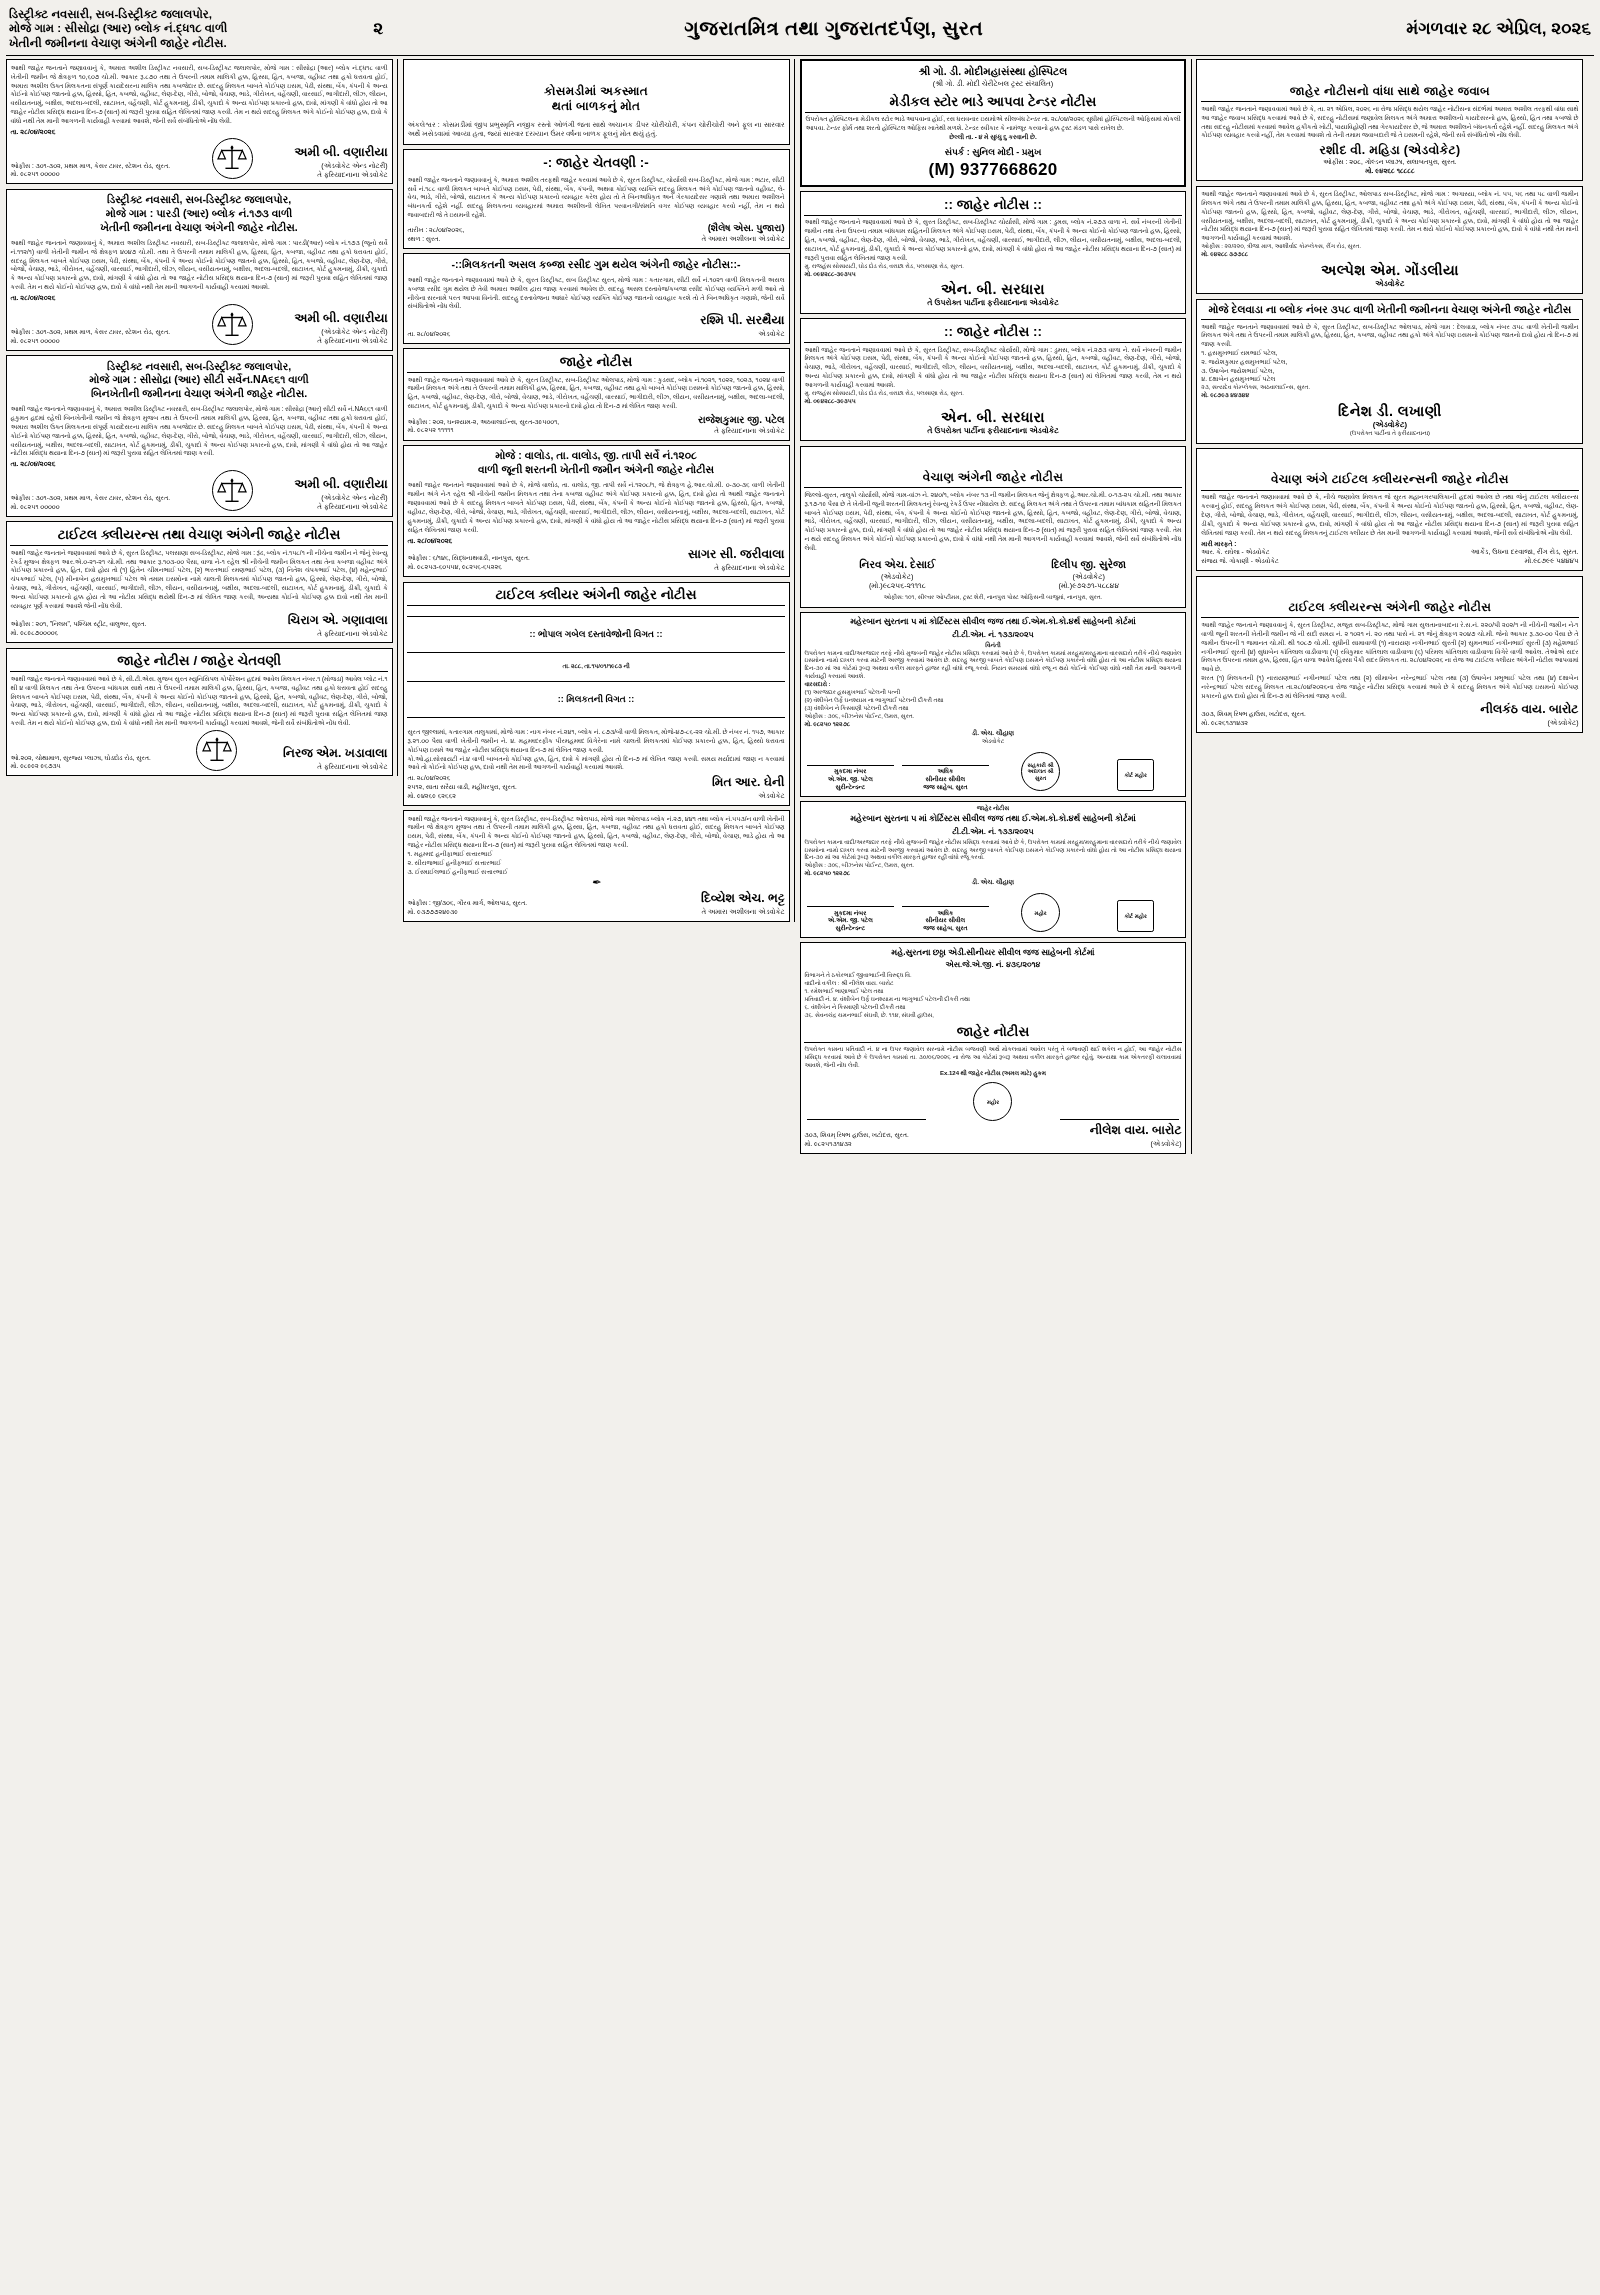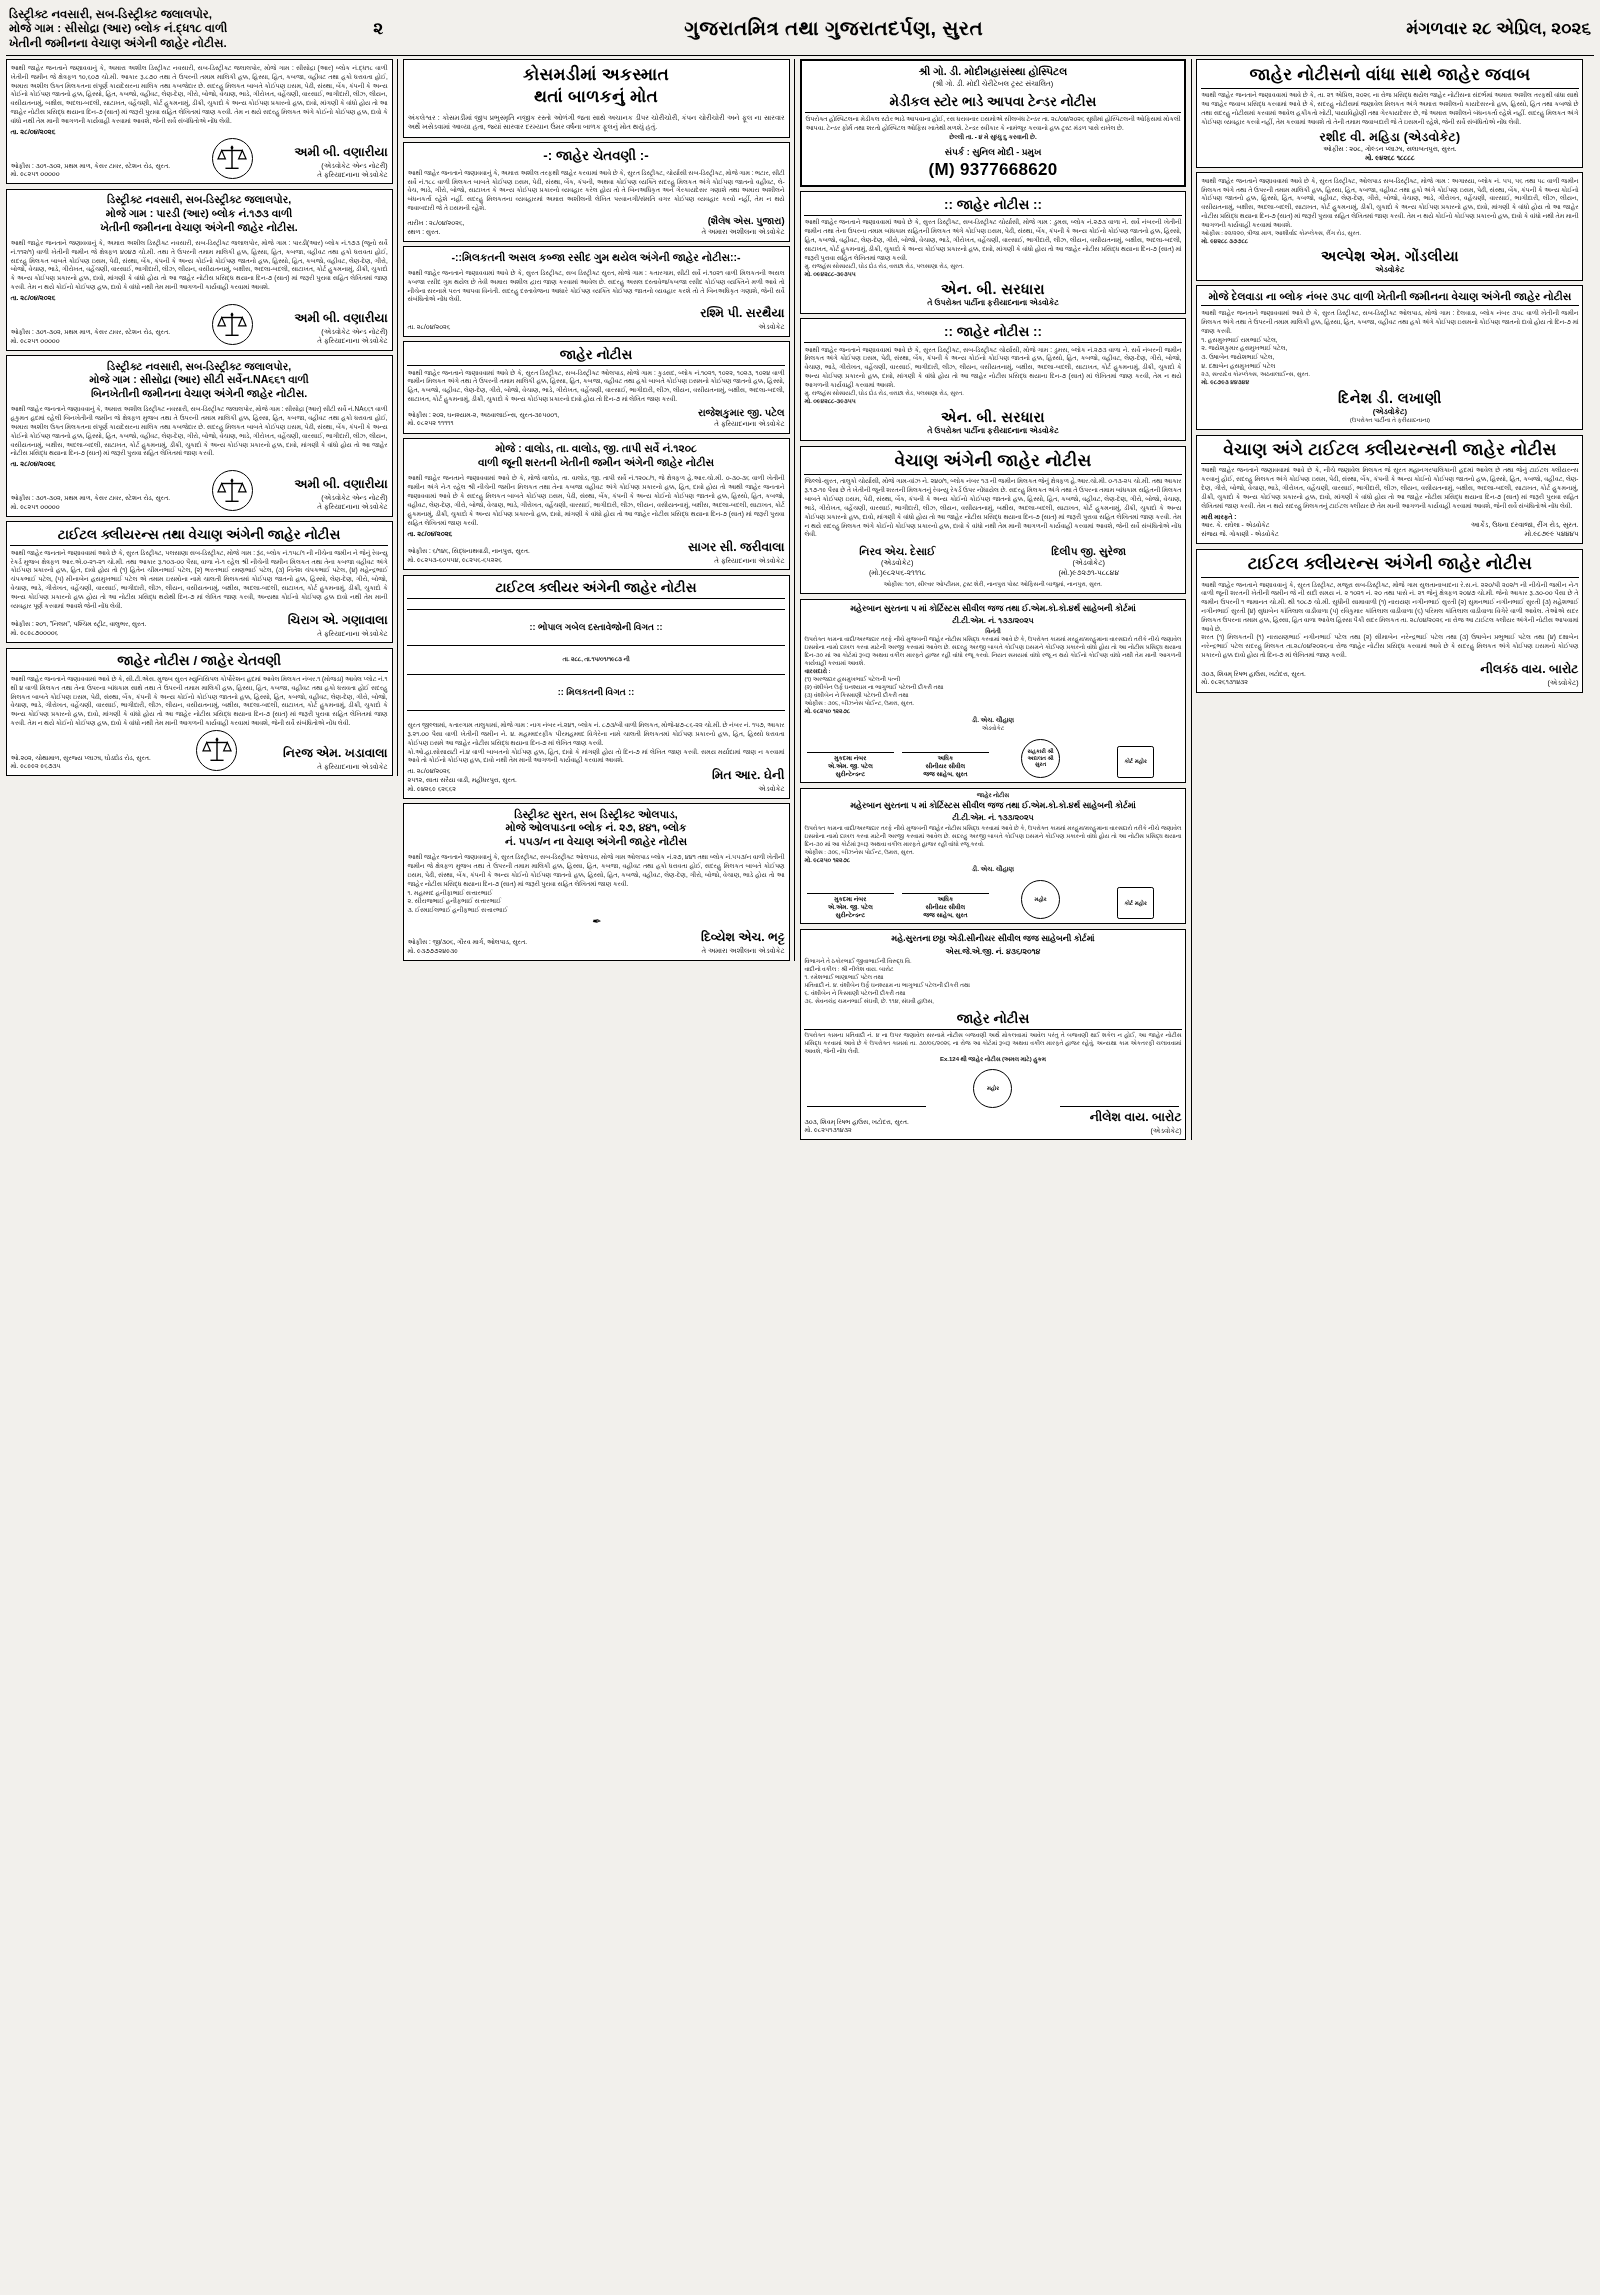--- a/index.html
+++ b/index.html
@@ -76,21 +76,21 @@
 
   .hdr {
     text-align: center;
     font-weight: bold;
     font-size: 10.6px;
     line-height: 1.3;
     margin-bottom: 2.8px;
     padding-bottom: 1.7px;
   }
   .hdr.big { font-size: 13.4px; }
-  .hdr.xbig { font-size: 17px; letter-spacing: 0.3px; }
+  .hdr.xbig { font-size: 12px; letter-spacing: 0.3px; margin-top: 20px; }
   .hdr.rule { border-bottom: 1.1px solid #000; }
 
   .body {
     font-size: 7px;
     line-height: 1.42;
     text-align: justify;
     word-spacing: -0.2px;
     color: #111;
   }
   .body.sm { font-size: 6.4px; line-height: 1.38; }
@@ -416,25 +416,20 @@
             <div>મો. ૯૪૨૬૯ ૬૨૬૬૨</div>
           </div>
           <div class="who">
             <div class="nm">મિત આર. ઘેની</div>
             <div class="sub">એડવોકેટ</div>
           </div>
         </div>
       </div>
 
       <div class="blk">
-        <div class="hdr">
-          <div>ડિસ્ટ્રીક્ટ સુરત, સબ ડિસ્ટ્રીક્ટ ઓલપાડ,</div>
-          <div>મોજે ઓલપાડના બ્લોક નં. ૨૭, ૪૪૧, બ્લોક</div>
-          <div>નં. ૫૫૩/ન ના વેચાણ અંગેની જાહેર નોટીસ</div>
-        </div>
         <div class="body sm">આથી જાહેર જનતાને જણાવવાનું કે, સુરત ડિસ્ટ્રીક્ટ, સબ-ડિસ્ટ્રીક્ટ ઓલપાડ, મોજે ગામ ઓલપાડ બ્લોક નં.૨૭, ૪૪૧ તથા બ્લોક નં.૫૫૩/ન વાળી ખેતીની જમીન જે ક્ષેત્રફળ મુજબ તથા તે ઉપરની તમામ માલિકી હક્ક, હિસ્સા, હિત, કબજા, વહીવટ તથા હકો ધરાવતા હોઈ, સદરહુ મિલકત બાબતે કોઈપણ ઇસમ, પેઢી, સંસ્થા, બેંક, કંપની કે અન્ય કોઈનો કોઈપણ જાતનો હક્ક, હિસ્સો, હિત, કબજો, વહીવટ, લેણ-દેણ, ગીરો, બોજો, વેચાણ, ભાડે હોય તો આ જાહેર નોટીસ પ્રસિદ્ધ થયાના દિન-૭ (સાત) માં જરૂરી પુરાવા સહિત લેખિતમાં જાણ કરવી.</div>
         <div class="body sm">
           <div>૧. મહમ્મદ હનીફાભાઈ સત્તારભાઈ</div>
           <div>૨. સીરાજભાઈ હનીફભાઈ સત્તારભાઈ</div>
           <div>૩. ઈસ્માઈલભાઈ હનીફભાઈ સત્તારભાઈ</div>
         </div>
         <div class="center hand">✒︎</div>
         <div class="sig">
           <div class="addr">
             <div>ઓફીસ : જી/૩૦૬, ગૌરવ માર્ગ, ઓલપાડ, સુરત.</div>

